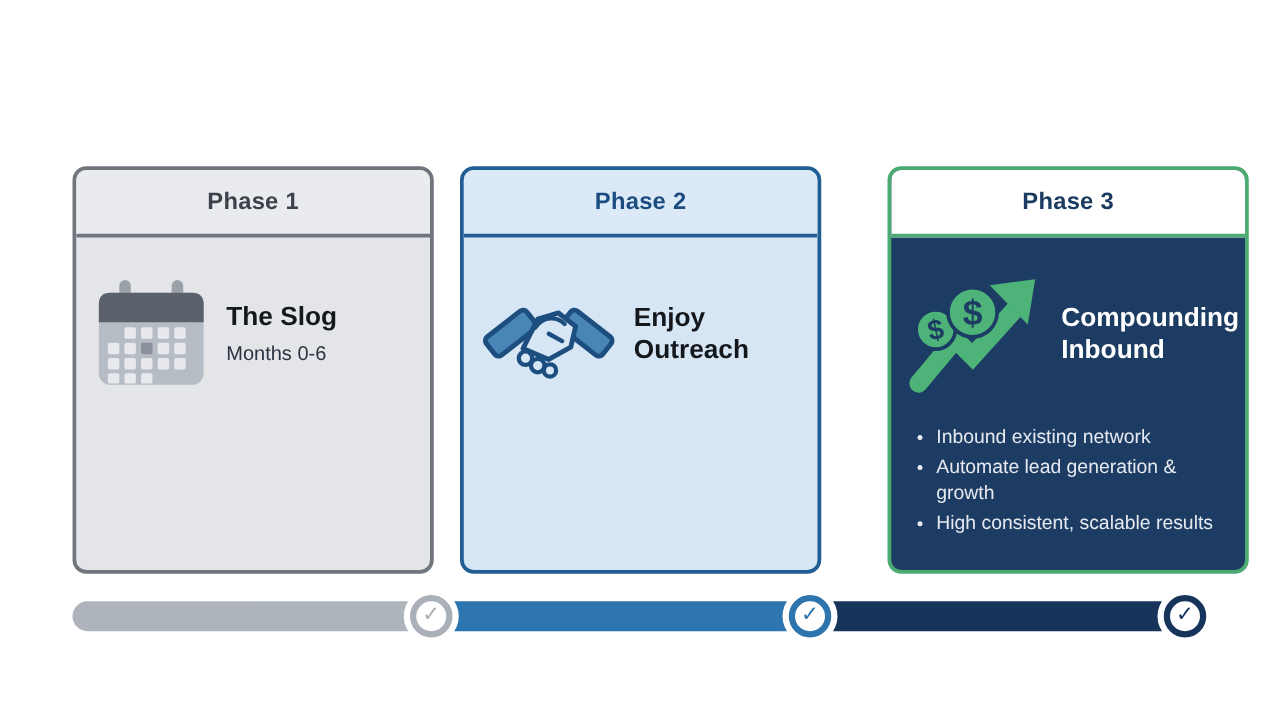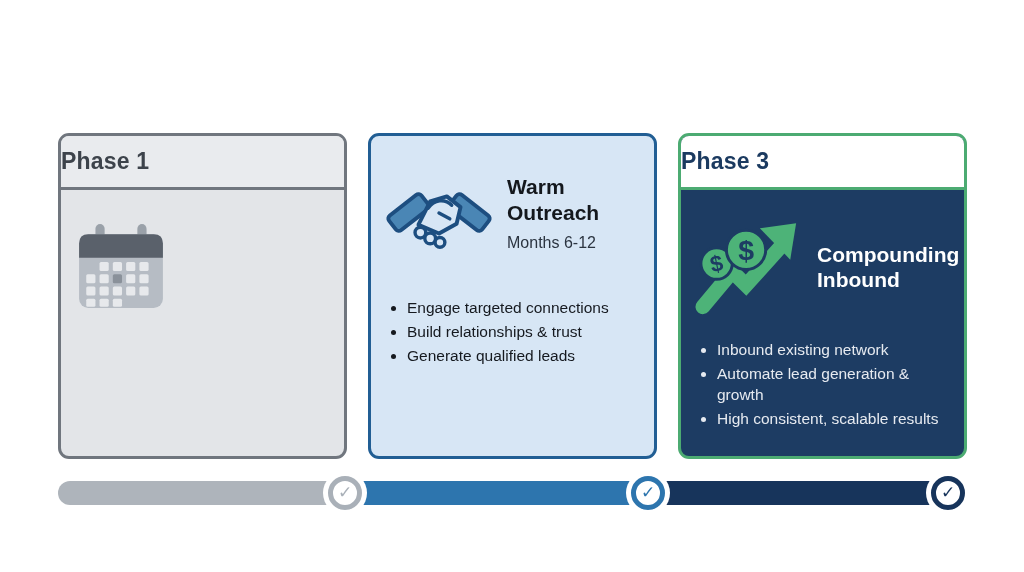--- a/index.html
+++ b/index.html
@@ -11,25 +11,25 @@
   .canvas{position:absolute;inset:0;}
 
   
   .card{
     position:absolute;top:133px;width:289px;height:326px;
     border:3px solid var(--border);border-radius:11px;
     overflow:hidden;box-sizing:border-box;background:var(--body-bg);
   }
   .card-1{left:58px;}
   .card-2{left:368px;}
-  .card-3{left:678px;}
+  .card-3{left:710px;}
   .card-header{
-    height:51px;display:flex;align-items:center;justify-content:flex-start;
+    height:51px;display:flex;align-items:center;justify-content:center;
     background:var(--header-bg);border-bottom:3px solid var(--border);
-    font-size:23px;font-weight:bold;color:var(--header-text);
+    font-size:19px;font-weight:bold;color:var(--header-text);
     letter-spacing:.2px;
   }
   .card-body{
     height:269px;box-sizing:border-box;padding:10px 16px 8px 14px;
     display:flex;flex-direction:column;
   }
   .intro-row{
     display:flex;align-items:center;gap:14px;
     min-height:134px;flex:0 0 auto;
   }
@@ -99,51 +99,52 @@
                 <rect x="37" y="64" width="9" height="9" rx="1.5"></rect>
                 <rect x="50" y="64" width="9" height="9" rx="1.5"></rect>
                 <rect x="63" y="64" width="9" height="9" rx="1.5"></rect>
               <rect x="11" y="76" width="9" height="8" rx="1.5"></rect>
                 <rect x="24" y="76" width="9" height="8" rx="1.5"></rect>
                 <rect x="37" y="76" width="9" height="8" rx="1.5"></rect>
             </g>
             <rect x="37" y="52" width="9" height="9" rx="1.5" fill="#8a919a"></rect>
           </svg>
         </span>
+        <div class="titles">
+          <div class="phase-title">The Slog</div>
+          <div class="phase-subtitle">Months 0-6</div>
+        </div>
       </div>
     </div>
   </section>
 
   <section class="card card-2" style="--border: #215e94; --header-bg: #dceaf8; --header-text: #1c4d80; --body-bg: #d7e6f5; --title-text: #14181d; --subtitle-text: #2b3440; --bullet-text: #15191f;">
+    <header class="card-header">
+      <span>Phase 2</span>
+    </header>
     <div class="card-body">
       <div class="intro-row">
         <span class="icon-box">
           <svg width="108" height="90" viewBox="0 0 110 92" aria-hidden="true">
             <g stroke="#1d4e80" stroke-linejoin="round" stroke-linecap="round">
               <rect x="3" y="36" width="42" height="19" rx="4" fill="#4a86b5" stroke-width="4" transform="rotate(-38 24 45.5)"></rect>
               <rect x="65" y="36" width="42" height="19" rx="4" fill="#4a86b5" stroke-width="4" transform="rotate(38 86 45.5)"></rect>
               <path d="M34 58 L46 34 L63 29 L77 40 L73 57 L55 67 Z" fill="#d7e6f5" stroke-width="4"></path>
               <path d="M44 41 C50 32 61 31 68 38" fill="none" stroke-width="3.5"></path>
               <path d="M55 46 L66 52" fill="none" stroke-width="3.5"></path>
               <circle cx="36" cy="66" r="5.5" fill="#d7e6f5" stroke-width="3.5"></circle>
               <circle cx="46" cy="72" r="5.5" fill="#d7e6f5" stroke-width="3.5"></circle>
               <circle cx="56" cy="76" r="5" fill="#d7e6f5" stroke-width="3.5"></circle>
             </g>
           </svg>
         </span>
         <div class="titles">
-          <div class="phase-title">Warm Outreach</div>
-          <div class="phase-subtitle">Months 6-12</div>
+          <div class="phase-title">Enjoy Outreach</div>
         </div>
       </div>
-      <ul class="bullets">
-        <li>Engage targeted connections</li>
-        <li>Build relationships &amp; trust</li>
-        <li>Generate qualified leads</li>
-      </ul>
     </div>
   </section>
 
   <section class="card card-3" style="--border: #4cab72; --header-bg: #ffffff; --header-text: #1b3a60; --body-bg: #1d3c63; --title-text: #ffffff; --subtitle-text: #cfd6e0; --bullet-text: #e6eaf0;">
     <header class="card-header">
       <span>Phase 3</span>
     </header>
     <div class="card-body">
       <div class="intro-row">
         <span class="icon-box">

